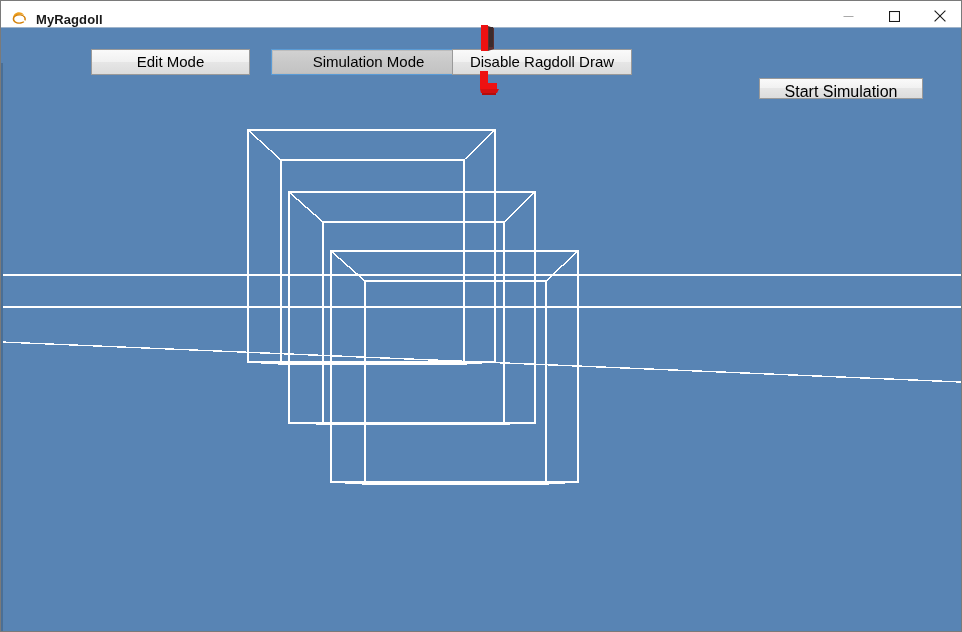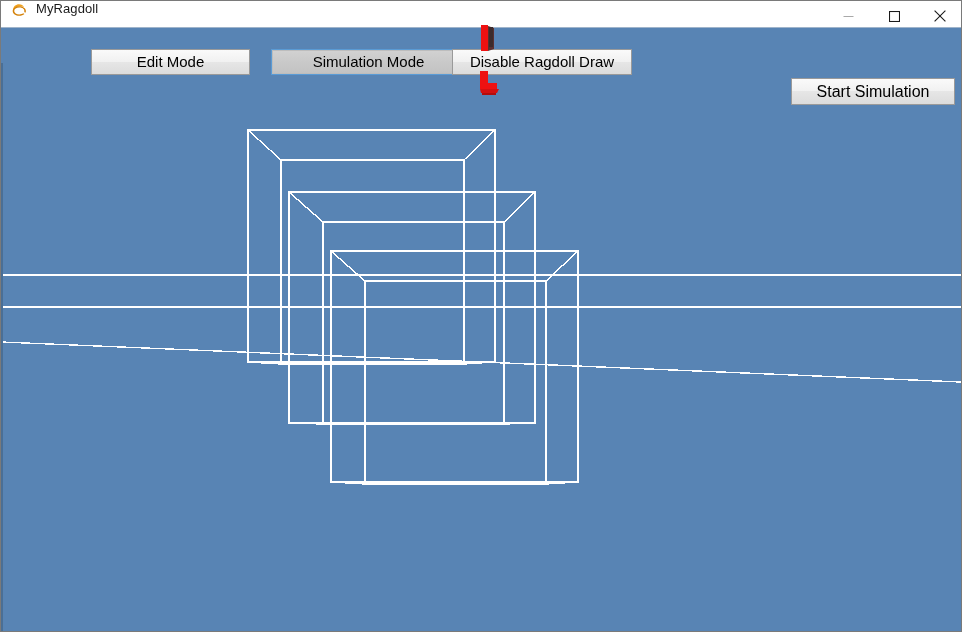--- a/index.html
+++ b/index.html
@@ -29,21 +29,22 @@
   #title-bar {
     position: absolute;
     left: 0;
     top: 0;
     width: 962px;
     height: 27px;
     background: #ffffff;
     border-bottom: 1px solid #9fb4cb;
     box-sizing: border-box;
     display: flex;
-    align-items: flex-start;
+    align-items: flex-end;
+    font-weight: bold;
   }
   #app-icon {
     width: 18px;
     height: 18px;
     margin-left: 9px;
     margin-right: 8px;
     flex: 0 0 auto;
     display: block;
   }
   #title-text {
@@ -92,21 +93,21 @@
   .tool-btn.pressed {
     border: 1px solid #5a9bd5;
     background: linear-gradient(to bottom, #d2d2d2 0%, #c9c9c9 50%, #c2c2c2 100%);
     box-shadow: inset 0 0 0 1px #bdbdbd;
   }
 
   #btn-edit-mode        { left: 90px;  top: 48px; width: 159px; }
   #btn-simulation-mode  { left: 270px; top: 48px; width: 195px; }
   #btn-disable-ragdoll  { left: 451px; top: 48px; width: 180px; }
   #btn-disable-mesh     { left: 632px; top: 48px; width: 178px; }
-  #btn-start-simulation { left: 758px; top: 77px; width: 164px; height: 27px; font-size: 16px; line-height: 25px; margin-left: 32px; }
+  #btn-start-simulation { left: 758px; top: 77px; width: 164px; height: 21px; font-size: 16px; line-height: 25px; }
 
   
   #viewport {
     position: absolute;
     left: 0;
     top: 31px;
     width: 960px;
     height: 599px;
     background: #5884b4;
   }

